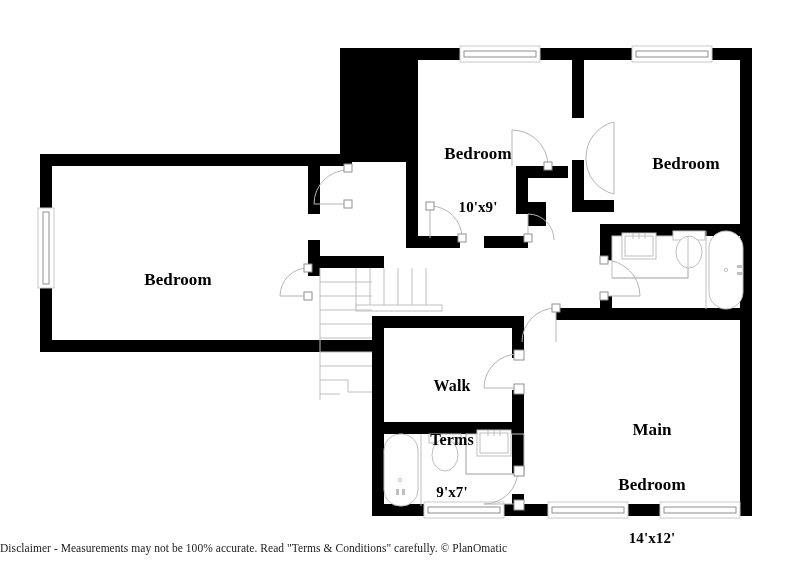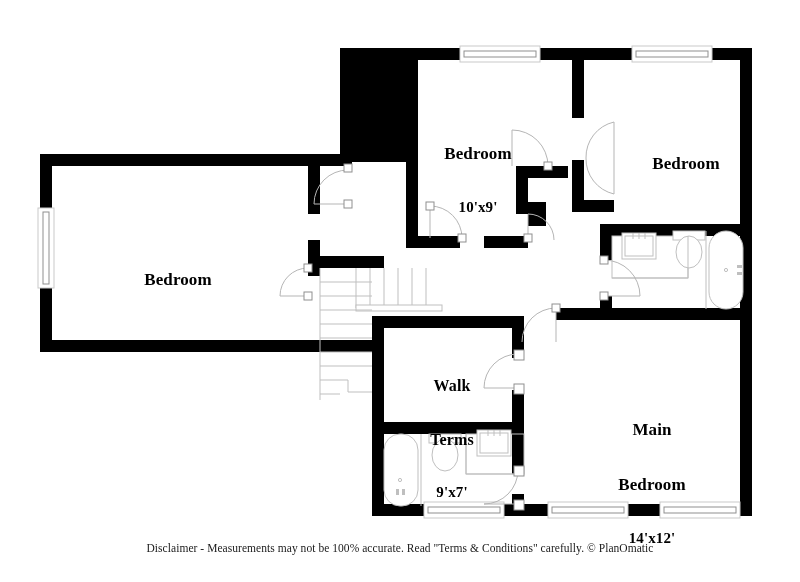--- a/index.html
+++ b/index.html
@@ -47,21 +47,21 @@
   }
   .room-name-sm {
     font-size: 16px;
     display: block;
   }
   #disclaimer {
     position: absolute;
     left: 0;
     top: 542px;
     width: 800px;
-    text-align: center;
+    text-align: left;
     font-family: "Liberation Serif", serif;
     font-size: 11.5px;
     color: #1a1a1a;
     letter-spacing: 0.05px;
   }
 </style>
 </head>
 <body>
 
 <div id="floorplan-root">

